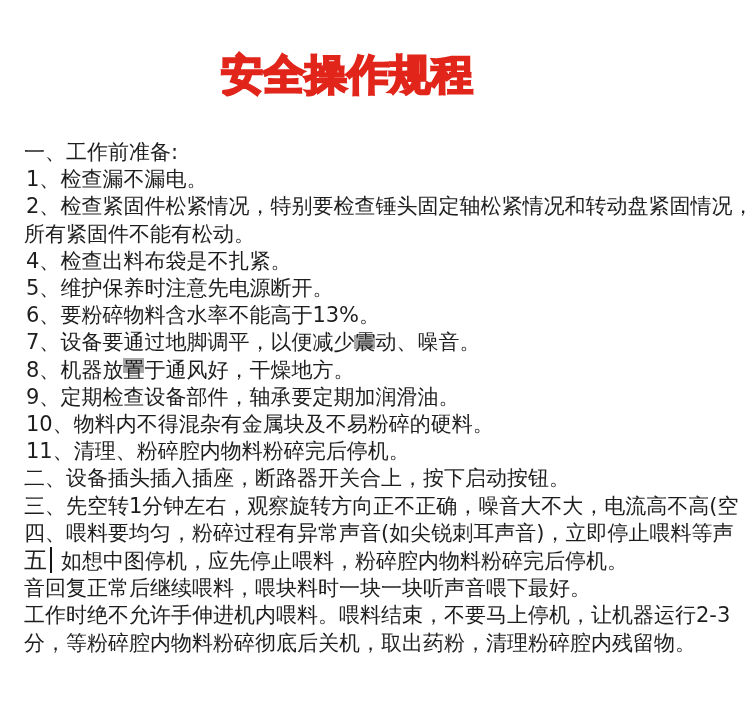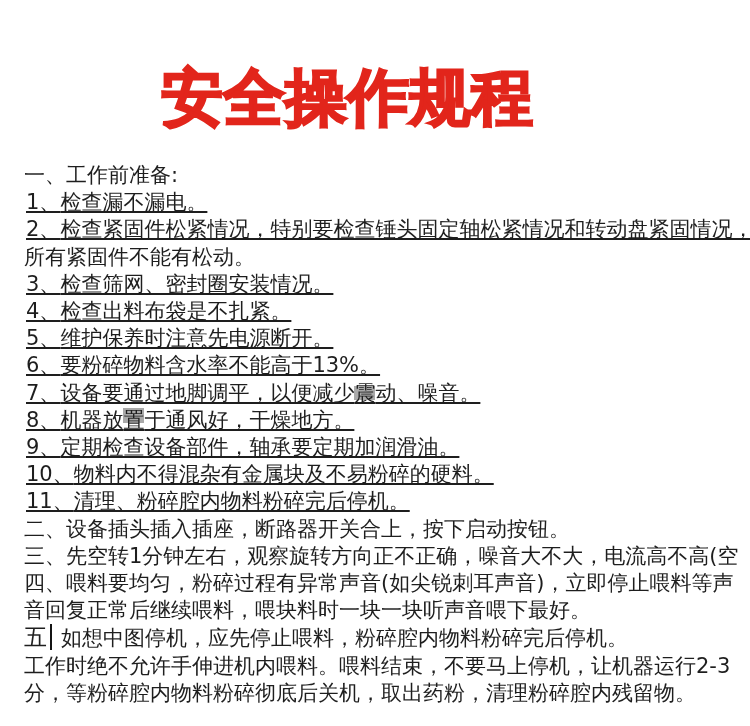--- a/index.html
+++ b/index.html
@@ -19,39 +19,38 @@
     background: #ffffff;
   }
   .title-wrap {
     padding-top: 44px;
     text-align: center;
   }
   .page-title {
     position: relative;
     left: -28px;
     display: inline-block;
-    font-size: 62px;
+    font-size: 42px;
     line-height: 62px;
     font-weight: 900;
     -webkit-text-stroke: 2.2px;
     letter-spacing: 0px;
     white-space: nowrap;
-    margin-top: 23px;
   }
   .list {
     margin-top: 33px;
   }
   .line {
     font-size: 21px;
     line-height: 27.2px;
     padding-left: 24px;
     white-space: nowrap;
   }
   .line.first.section { }
-  .line.first.sub     { padding-left: 26px; text-decoration: underline; }
+  .line.first.sub     { padding-left: 26px; }
   .marker { white-space: nowrap; }
   .marker.serif {
     font-family: "DejaVu Serif", "Liberation Serif", serif;
     font-size: 23px;
     font-weight: 500;
   }
   .cursor-bar {
     display: inline-block;
     width: 2px;
     height: 26px;
@@ -71,30 +70,29 @@
 
 <div class="page">
   <div class="title-wrap">
     <div class="page-title" style="color: rgb(226, 37, 27);">安全操作规程</div>
   </div>
   <div class="list">
       <div class="line first section"><span class="marker">一、</span><span class="text">工作前准备:</span></div>
       <div class="line first sub"><span class="marker">1、</span><span class="text">检查漏不漏电。</span></div>
       <div class="line first sub"><span class="marker">2、</span><span class="text">检查紧固件松紧情况，特别要检查锤头固定轴松紧情况和转动盘紧固情况，</span></div>
       <div class="line cont"><span class="text">所有紧固件不能有松动。</span></div>
-      <div class="line first sub"><span class="marker">3、</span><span class="text">检查筛网、密封圈安装情况。</span></div>
       <div class="line first sub"><span class="marker">4、</span><span class="text">检查出料布袋是不扎紧。</span></div>
       <div class="line first sub"><span class="marker">5、</span><span class="text">维护保养时注意先电源断开。</span></div>
       <div class="line first sub"><span class="marker">6、</span><span class="text">要粉碎物料含水率不能高于13%。</span></div>
       <div class="line first sub"><span class="marker">7、</span><span class="text">设备要通过地脚调平，以便减少<span class="hl mid">震</span>动、噪音。</span></div>
       <div class="line first sub"><span class="marker">8、</span><span class="text">机器放<span class="hl top">置</span>于通风好，干燥地方。</span></div>
       <div class="line first sub"><span class="marker">9、</span><span class="text">定期检查设备部件，轴承要定期加润滑油。</span></div>
       <div class="line first sub"><span class="marker">10、</span><span class="text">物料内不得混杂有金属块及不易粉碎的硬料。</span></div>
       <div class="line first sub"><span class="marker">11、</span><span class="text">清理、粉碎腔内物料粉碎完后停机。</span></div>
       <div class="line first section"><span class="marker">二、</span><span class="text">设备插头插入插座，断路器开关合上，按下启动按钮。</span></div>
       <div class="line first section"><span class="marker">三、</span><span class="text">先空转1分钟左右，观察旋转方向正不正确，噪音大不大，电流高不高(空</span></div>
       <div class="line first section"><span class="marker">四、</span><span class="text">喂料要均匀，粉碎过程有异常声音(如尖锐刺耳声音)，立即停止喂料等声</span></div>
+      <div class="line first section"><span class="marker serif">五</span><span class="cursor-bar"></span><span class="text">如想中图停机，应先停止喂料，粉碎腔内物料粉碎完后停机。</span></div>
       <div class="line cont"><span class="text">音回复正常后继续喂料，喂块料时一块一块听声音喂下最好。</span></div>
-      <div class="line first section"><span class="marker serif">五</span><span class="cursor-bar"></span><span class="text">如想中图停机，应先停止喂料，粉碎腔内物料粉碎完后停机。</span></div>
       <div class="line cont"><span class="text">工作时绝不允许手伸进机内喂料。喂料结束，不要马上停机，让机器运行2-3</span></div>
       <div class="line cont"><span class="text">分，等粉碎腔内物料粉碎彻底后关机，取出药粉，清理粉碎腔内残留物。</span></div>
     </div>
 </div>
 
 </body></html>

